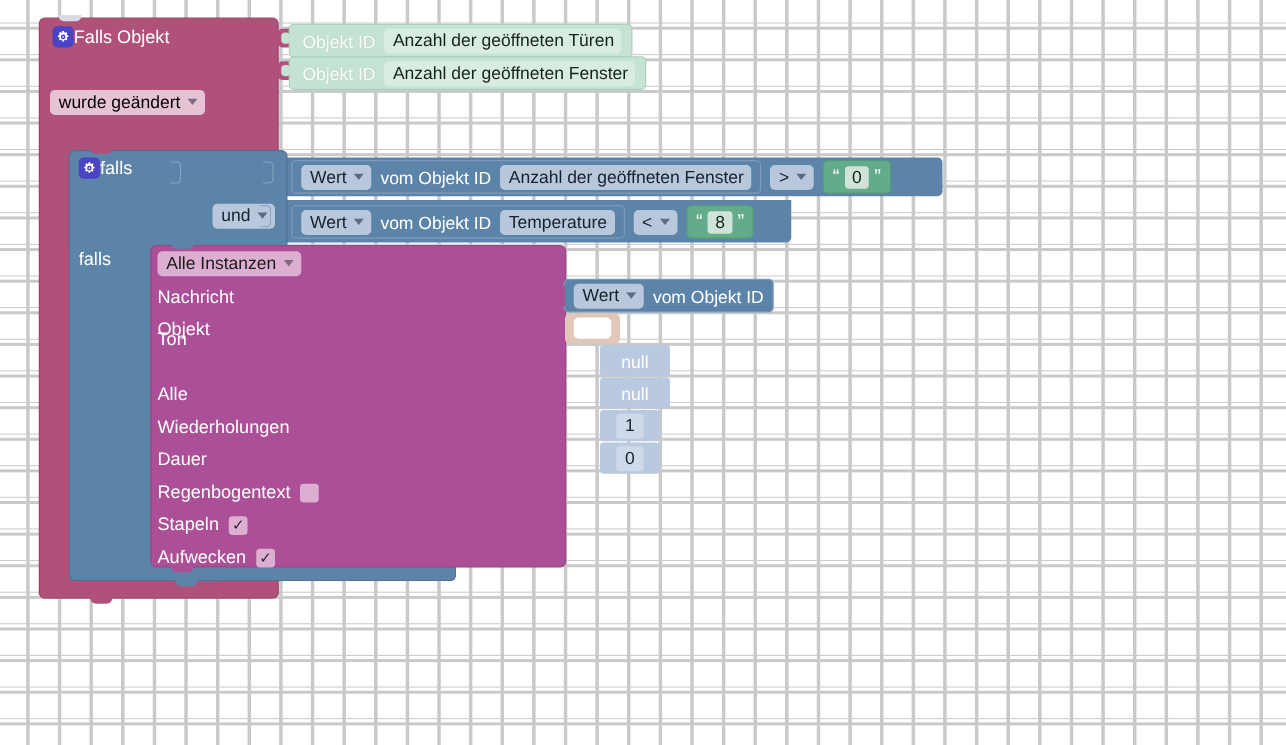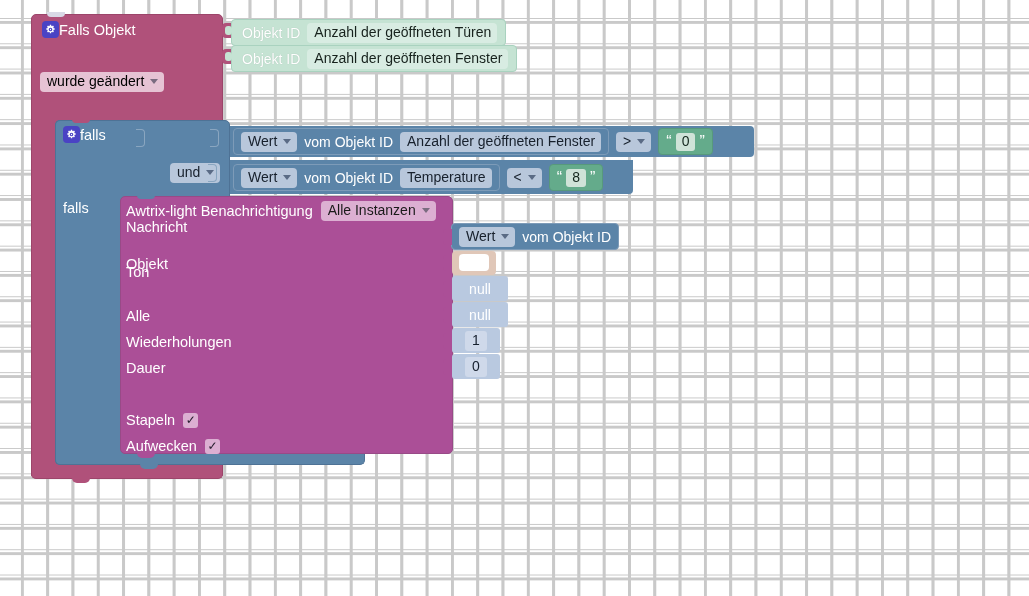--- a/index.html
+++ b/index.html
@@ -282,20 +282,21 @@
     background: #b9c9e0;
     border-radius: 3px;
     display: flex;
     align-items: center;
     justify-content: center;
     color: #ffffff;
     font-size: 14px;
     padding: 0 10px;
     height: 25px;
     min-width: 36px;
+    margin-left: 28px;
   }
   .num-field {
     background: #cfd9ea;
     color: #16202e;
     border-radius: 3px;
     padding: 1px 7px 2px;
     font-size: 14px;
     line-height: 17px;
   }
   .colour-blk {
@@ -433,44 +434,47 @@
 
   <div class="title-row" style="left:63px; top:200px;">
     <span>falls</span>
   </div>
 
   <div class="blk purple-body"></div>
   <div class="top-notch" style="left:137px; top:194px; background:#5b84a8;"></div>
   <div class="bottom-notch" style="left:137px; top:452px; background:#ab4f97;"></div>
 
   <div class="purple-row" style="top:200px;">
-    <span>Awtrix-light Benachrichtigung</span>
     <span class="chip chip-purple">
       <span>Alle Instanzen</span>
       <span class="caret"></span>
     </span>
   </div>
 
-  <div class="purple-row" style="top:216px;text-align:center;">
+  <div class="purple-row" style="top:227px;text-align:center;">
     <span>Nachricht</span>
   </div>
   <div class="purple-row" style="top:253px;">
     <span>Objekt</span>
   </div>
   <div class="purple-row" style="top:261px;">
     <span>Ton</span>
   </div>
   <div class="purple-row" style="top:305px;">
     <span>Alle</span>
   </div>
   <div class="purple-row" style="top:331px;">
     <span>Wiederholungen</span>
   </div>
   <div class="purple-row" style="top:357px;">
     <span>Dauer</span>
+  </div>
+  <div class="purple-row" style="top:383px;">
+    <span>Regenbogentext</span>
+    <span class="checkbox"></span>
   </div>
   <div class="purple-row" style="top:409px;">
     <span>Stapeln</span>
     <span class="checkbox">✓</span>
   </div>
   <div class="purple-row" style="top:435px;">
     <span>Aufwecken</span>
     <span class="checkbox">✓</span>
   </div>
 

